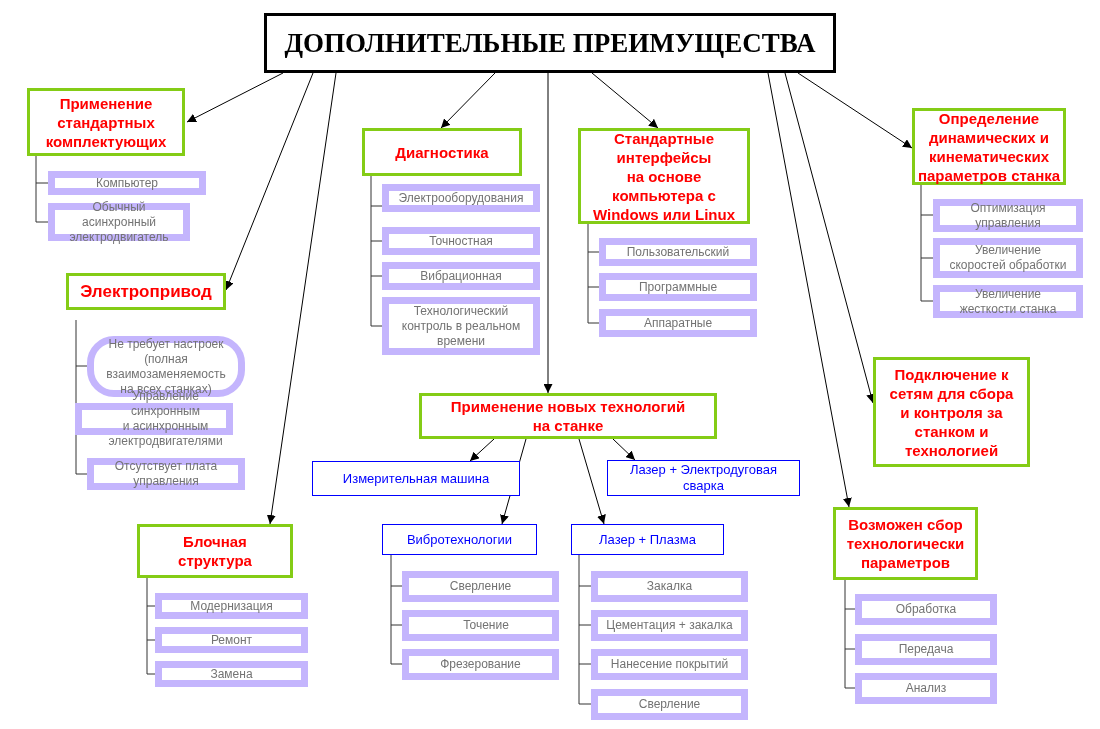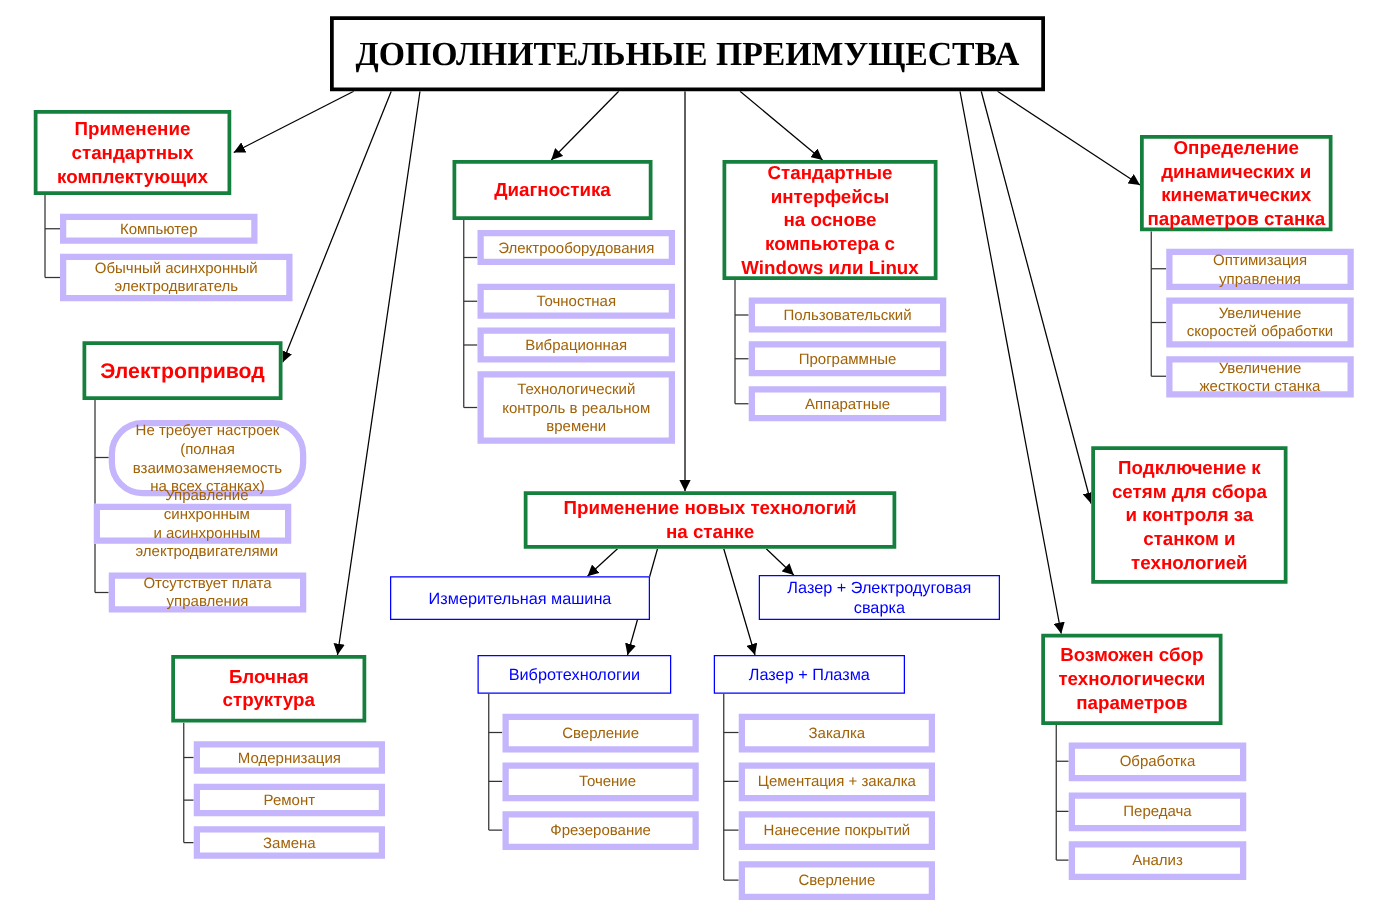--- a/index.html
+++ b/index.html
@@ -1,22 +1,22 @@
 <!DOCTYPE html>
 <html><head>
 <meta charset="utf-8">
 <style>
   html,body{margin:0;padding:0;background:#fff;}
   #canvas{position:relative;width:1100px;height:729px;background:#fff;overflow:hidden;font-family:"Liberation Sans",sans-serif;}
   .box{position:absolute;box-sizing:border-box;display:flex;align-items:center;justify-content:center;text-align:center;background:#fff;}
   .root{border:3px solid #000;font-family:"Liberation Serif",serif;font-weight:bold;font-size:27px;color:#000;}
-  .cat{border:3px solid #15803d;color:#ff0000;font-weight:bold;font-size:15px;line-height:19px;white-space:pre-line;}
+  .cat{border:3px solid #84cc16;color:#ff0000;font-weight:bold;font-size:15px;line-height:19px;white-space:pre-line;}
   .cat.big{font-size:17px;}
   .tech{border:1px solid #0000ff;color:#0000ff;font-size:13px;line-height:16px;white-space:pre-line;}
-  .leaf{border:5px solid #c4b5fd;color:#a16207;font-size:12px;line-height:15px;white-space:pre-line;}
+  .leaf{border:7px solid #c4b5fd;color:#737373;font-size:12px;line-height:15px;white-space:pre-line;}
   svg#links{position:absolute;left:0;top:0;}
 </style>
 </head>
 <body>
 
 <div id="canvas">
   <svg id="links" width="1100" height="729">
     <defs>
       <marker id="arr" viewBox="0 0 10 10" refX="10" refY="5" markerWidth="9" markerHeight="9" orient="auto-start-reverse">
         <path d="M0,0 L10,5 L0,10 z" fill="#000"></path>
@@ -77,24 +77,24 @@
         <line x1="845" y1="688" x2="855" y2="688"></line>
       </g>
   </svg>
 
   <div class="box root" style="left:264px;top:13px;width:572px;height:60px;">ДОПОЛНИТЕЛЬНЫЕ ПРЕИМУЩЕСТВА</div>
 
   <div class="box cat" style="left:27px;top:88px;width:158px;height:68px;">Применение
 стандартных
 комплектующих</div>
   <div class="box leaf" style="left:48px;top:171px;width:158px;height:24px;">Компьютер</div>
-  <div class="box leaf" style="left:48px;top:203px;width:186px;height:38px;">Обычный асинхронный
+  <div class="box leaf" style="left:48px;top:203px;width:142px;height:38px;">Обычный асинхронный
 электродвигатель</div>
 
-  <div class="box cat big" style="left:66px;top:273px;width:160px;height:47px;">Электропривод</div>
+  <div class="box cat big" style="left:66px;top:273px;width:160px;height:37px;">Электропривод</div>
   <div class="box leaf" style="left:87px;top:336px;width:158px;height:61px;border-radius:27px;">Не требует настроек
 (полная
 взаимозаменяемость
 на всех станках)</div>
   <div class="box leaf" style="left:75px;top:403px;width:158px;height:32px;padding-left:23px;">Управление синхронным
 и  асинхронным
 электродвигателями</div>
   <div class="box leaf" style="left:87px;top:458px;width:158px;height:32px;">Отсутствует плата
 управления</div>
 

